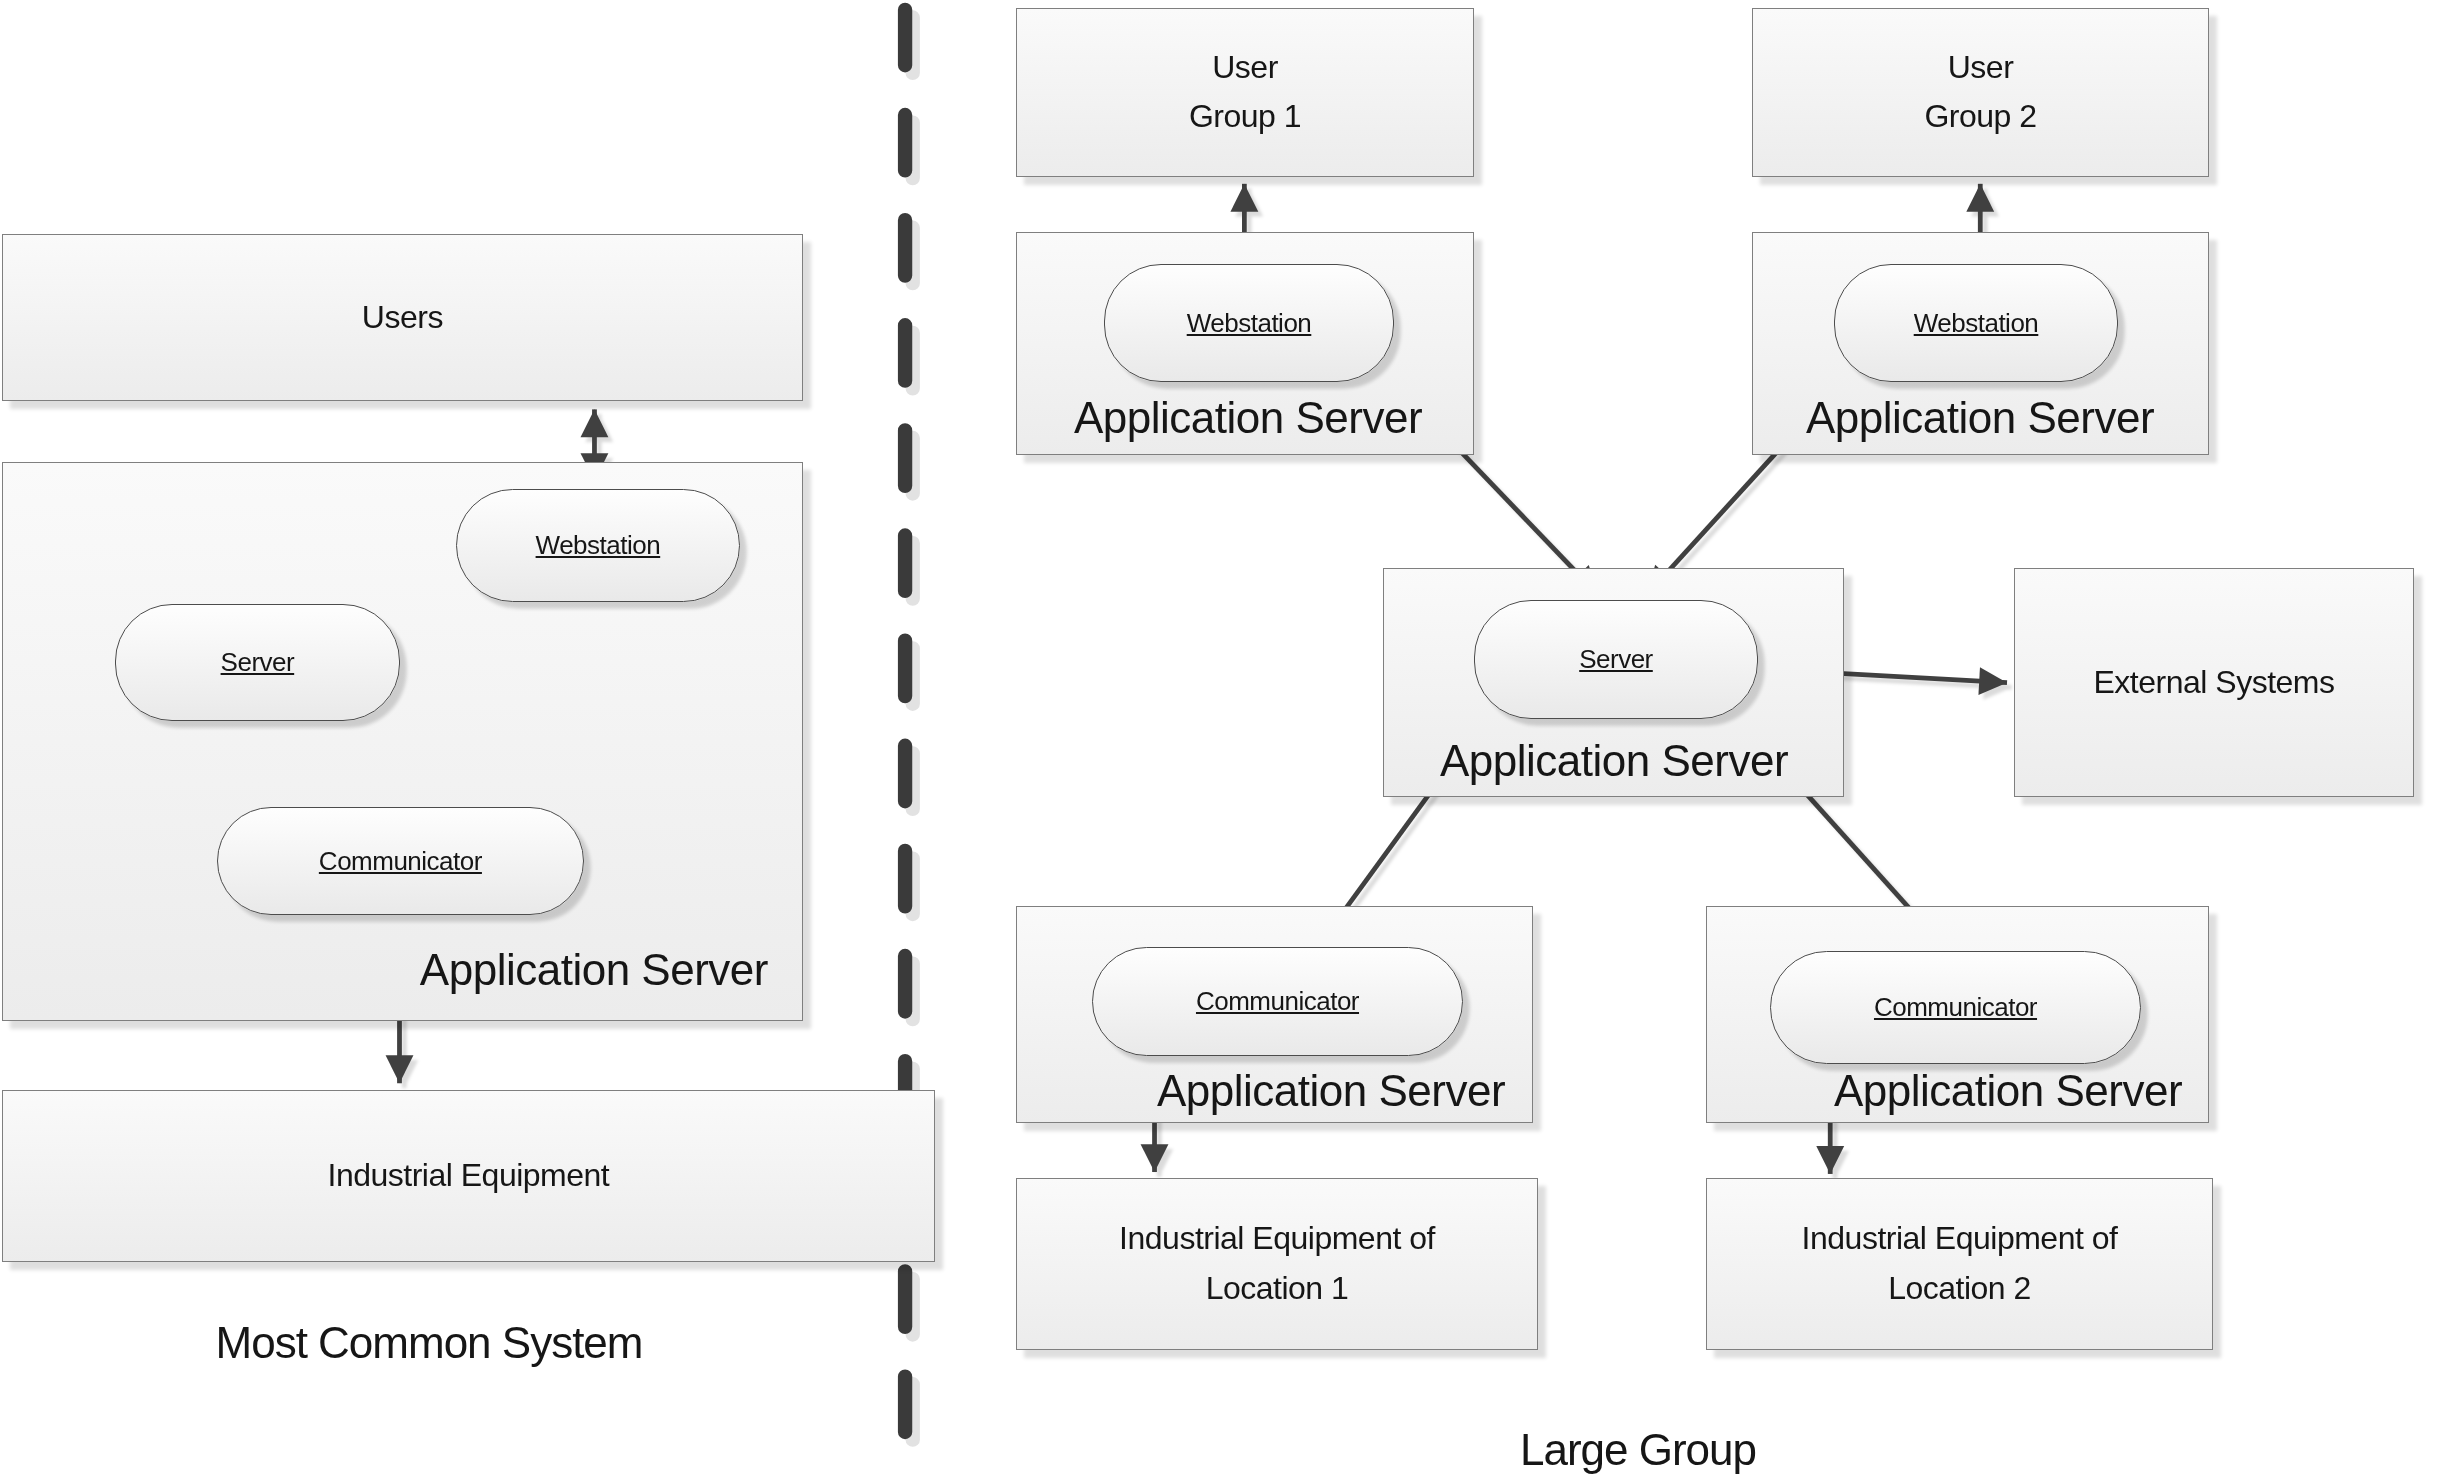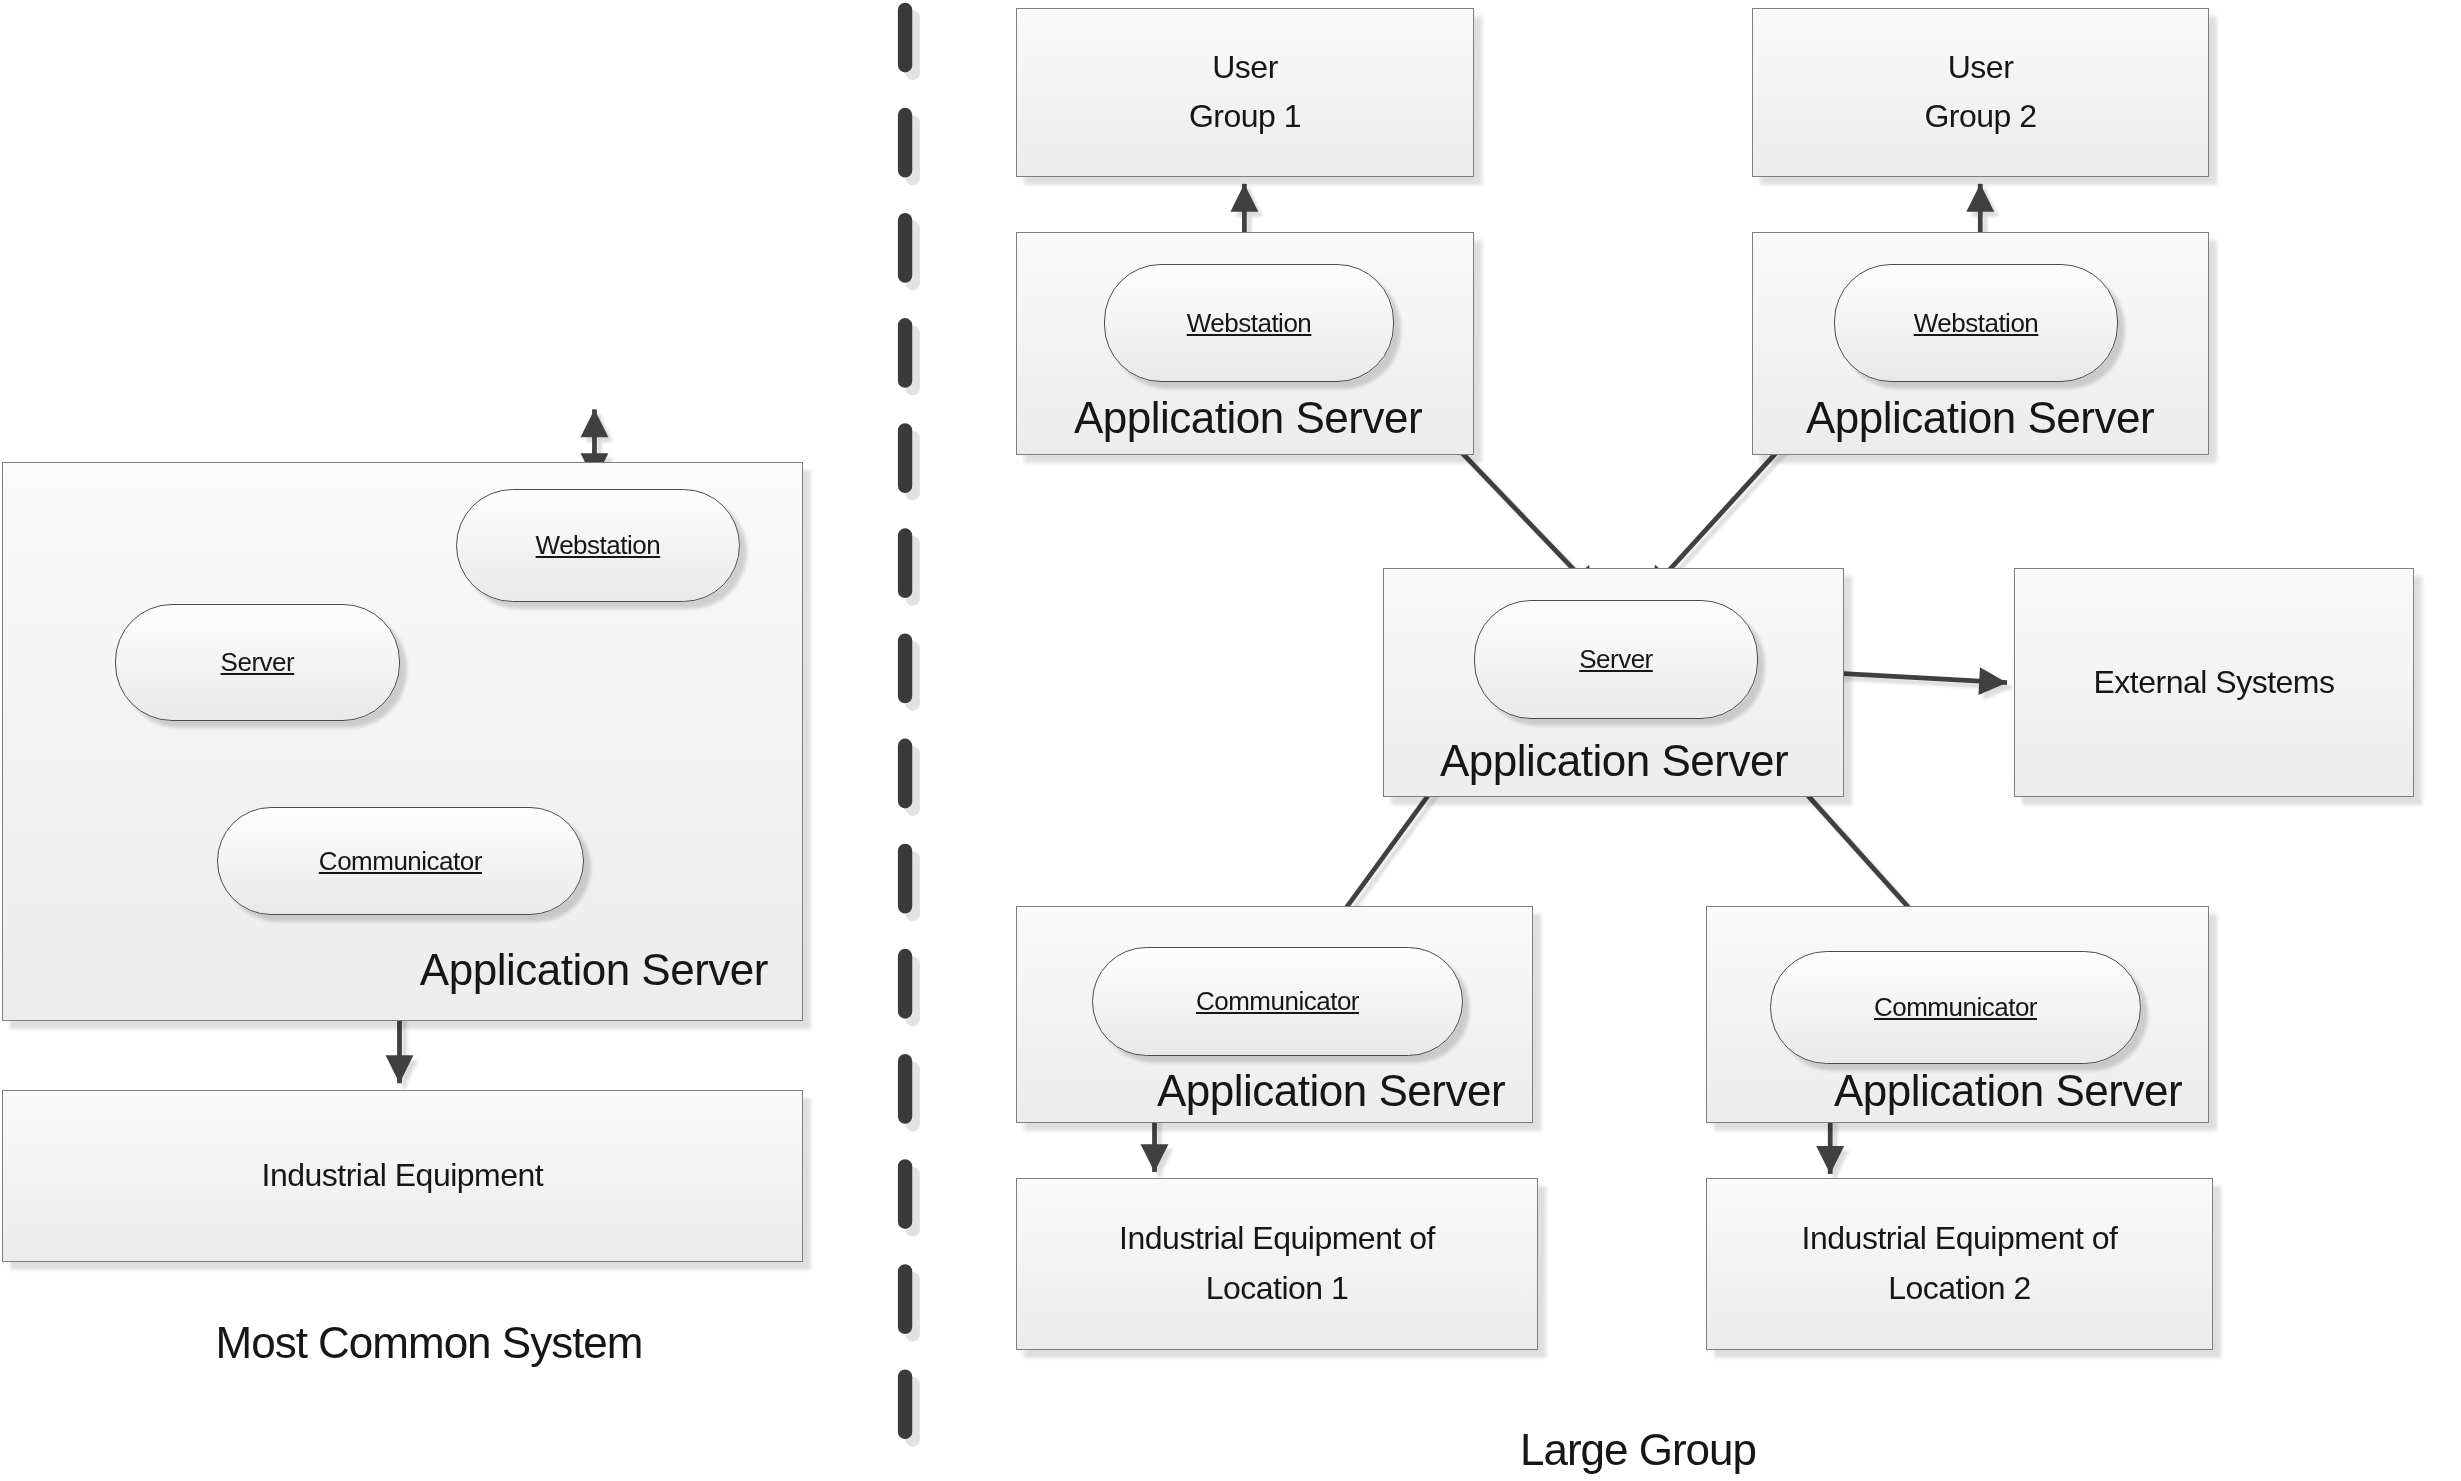--- a/index.html
+++ b/index.html
@@ -63,35 +63,38 @@
       <line x1="1442" y1="382" x2="1672" y2="622" marker-start="url(#ah)" marker-end="url(#ah)"></line>
       <line x1="1939" y1="385" x2="1723" y2="622" marker-start="url(#ah)" marker-end="url(#ah)"></line>
       <line x1="1848" y1="700" x2="2100" y2="714" marker-start="url(#ah)" marker-end="url(#ah)"></line>
       <line x1="1549" y1="757" x2="1382" y2="986" marker-start="url(#ah)" marker-end="url(#ah)"></line>
       <line x1="1825" y1="758" x2="2032" y2="988" marker-start="url(#ah)" marker-end="url(#ah)"></line>
       <line x1="1208" y1="1110" x2="1208" y2="1226" marker-start="url(#ah)" marker-end="url(#ah)"></line>
       <line x1="1915" y1="1122" x2="1915" y2="1228" marker-start="url(#ah)" marker-end="url(#ah)"></line>
     </g>
   </svg>
 
+  <div class="box center-text" style="left:1.9px;top:234px;width:801px;height:167px;">
+    <div class="box-label">Users</div>
+  </div>
 
   <div class="box" style="left:1.9px;top:462px;width:801px;height:559px;">
     <div class="pill" style="left:453px;top:26px;width:284px;height:113px;">
       <div class="pill-label">Webstation</div>
     </div>
     <div class="pill" style="left:112px;top:141px;width:285px;height:117px;">
       <div class="pill-label">Server</div>
     </div>
     <div class="pill" style="left:214px;top:344px;width:367px;height:108px;">
       <div class="pill-label">Communicator</div>
     </div>
     <div class="floating-label" style="left:591px;top:507px;">Application Server</div>
   </div>
 
-  <div class="box center-text" style="left:1.9px;top:1090px;width:801px;height:172px;">
+  <div class="box center-text" style="left:1.9px;top:1090px;width:933px;height:172px;">
     <div class="box-label">Industrial Equipment</div>
   </div>
 
   <div class="heading" style="left:401px;top:1343px;margin-left:28px;">Most Common System</div>
 
   <div class="box center-text" style="left:1016px;top:7.6px;width:458px;height:169px;">
     <div class="box-label">User
 Group 1</div>
   </div>
 

